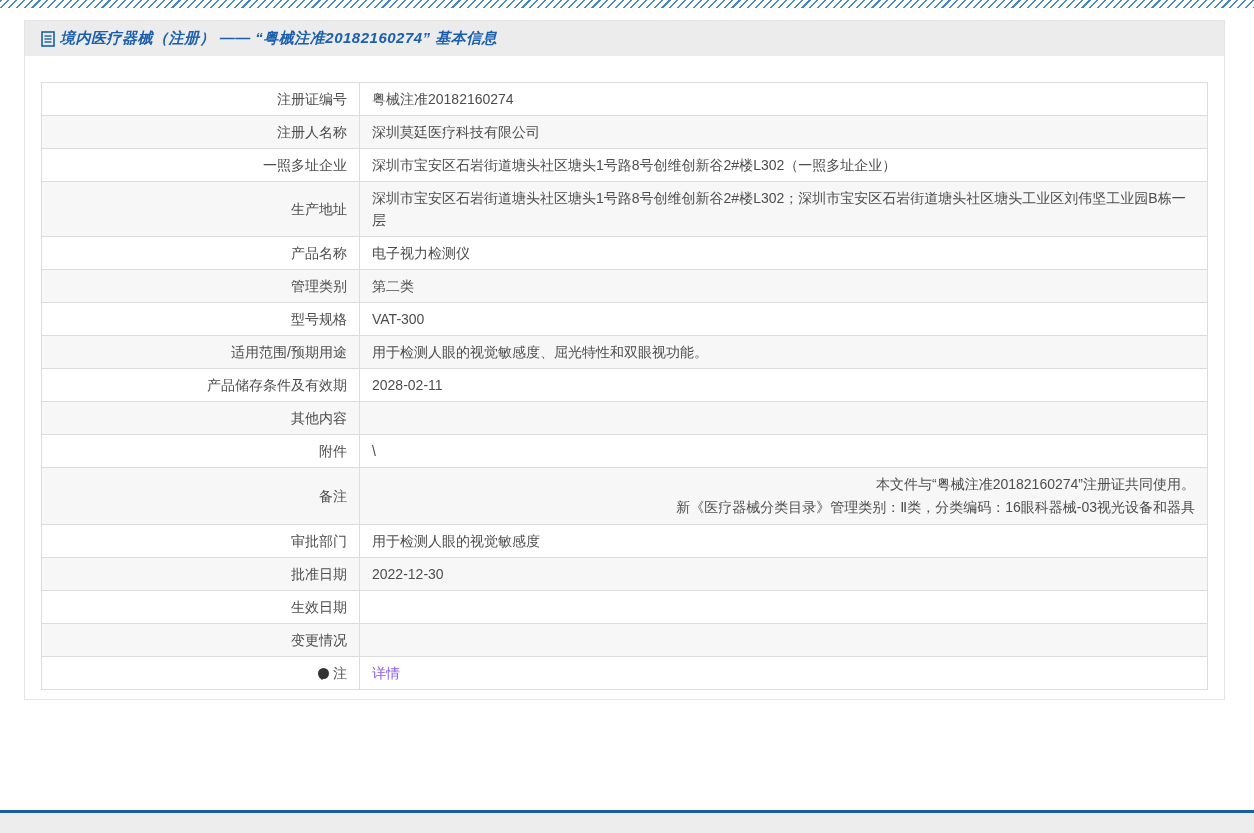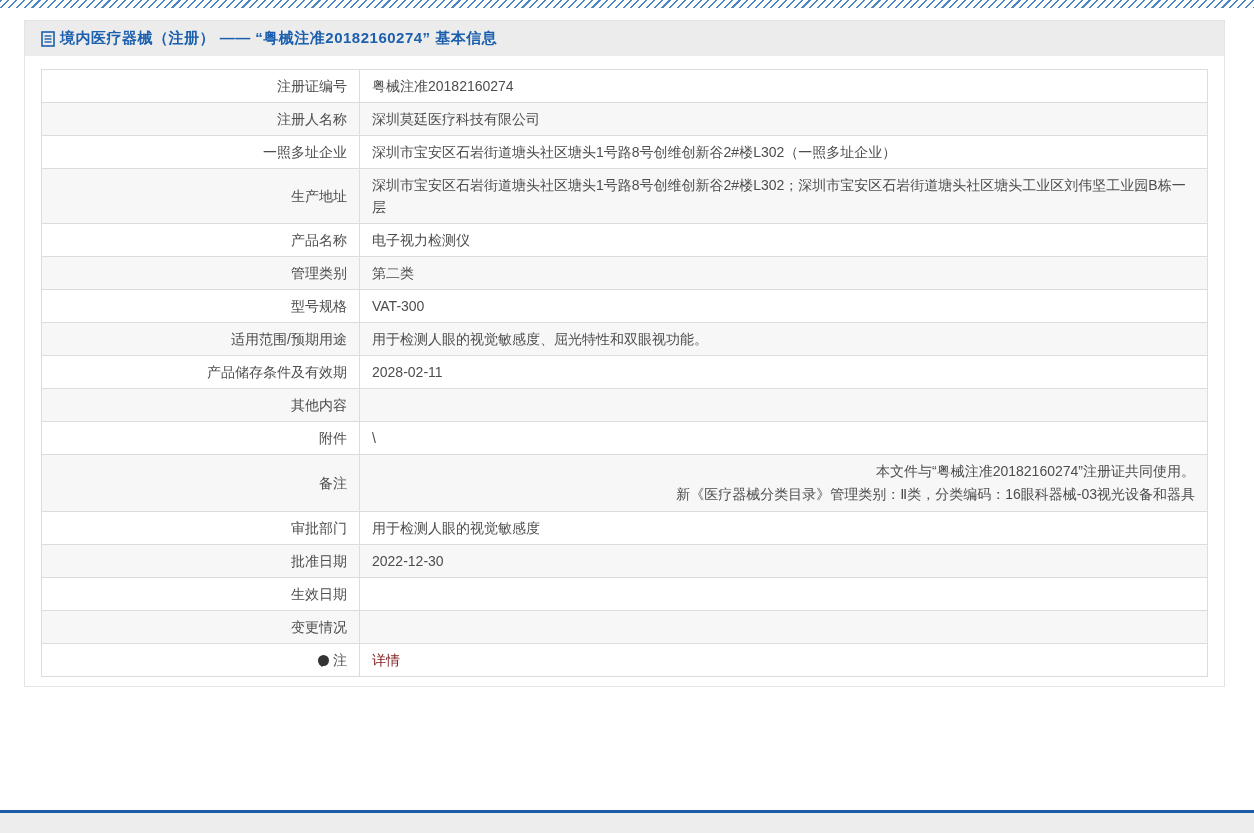--- a/index.html
+++ b/index.html
@@ -24,33 +24,35 @@
     margin: 12px 29px 0 24px;
     background: #ffffff;
     border: 1px solid #e3e3e3;
   }
   .card-header {
     height: 35px;
     background: #ececec;
     display: flex;
     align-items: center;
     padding-left: 16px;
+    font-style: italic;
   }
   .doc-icon { display: inline-flex; margin-right: 5px; }
   .card-title {
     color: #1b5fae;
     font-size: 15px;
     font-weight: bold;
     letter-spacing: 0.5px;
   }
   .card-body { padding: 13px 16px 9px 16px; }
   table.info-table {
     width: 100%;
     border-collapse: collapse;
     table-layout: fixed;
+    margin-top: 13px;
   }
   table.info-table td {
     border: 1px solid #dcdcdc;
     font-size: 14px;
     color: #4d4d4d;
     line-height: 22px;
     padding: 5px 12px;
     height: 33px;
     vertical-align: middle;
     word-break: break-all;
@@ -59,21 +61,21 @@
   table.info-table tr:nth-child(odd) td { background: #ffffff; }
   td.label-cell {
     width: 318px;
     text-align: right;
     color: #4d4d4d;
     white-space: nowrap;
   }
   td.value-cell { text-align: left; }
   .value-line { line-height: 23px; text-align: right; }
   a.detail-link {
-    color: #7f1d1d;
+    color: #8b5cf6;
     text-decoration: none;
     font-size: 14px;
     cursor: pointer;
   }
   .note-icon {
     position: relative;
     display: inline-block;
     width: 11px;
     height: 11px;
     border-radius: 50%;

